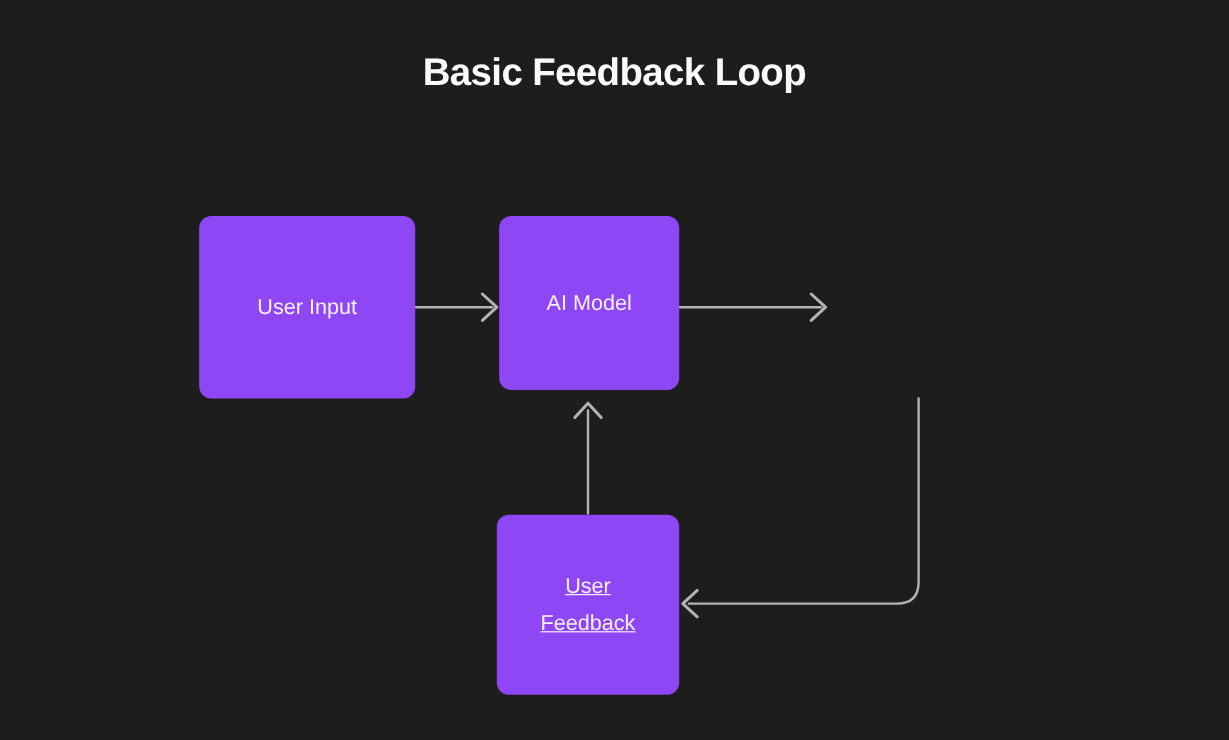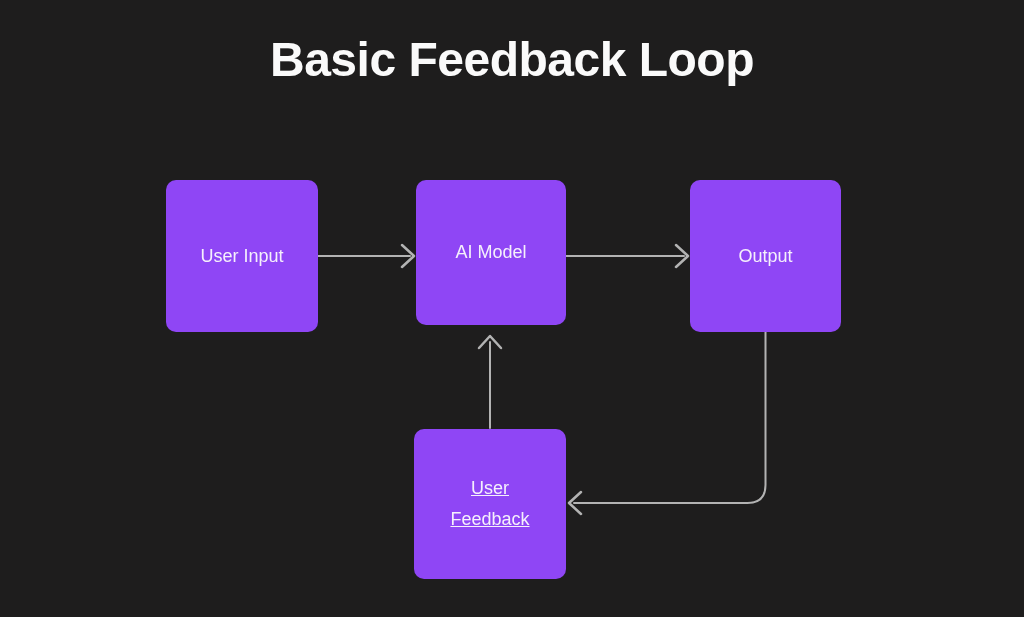--- a/index.html
+++ b/index.html
@@ -15,21 +15,21 @@
     background: #1e1d1d;
     overflow: hidden;
   }
   .diagram-title {
     position: absolute;
     top: 32px;
     left: 0;
     width: 100%;
     margin: 0;
     text-align: center;
-    font-size: 48px;
+    font-size: 32px;
     line-height: 56px;
     font-weight: 700;
     letter-spacing: -0.5px;
     color: #fafafa;
   }
   .connectors {
     position: absolute;
     top: 0;
     left: 0;
     width: 1024px;
@@ -50,21 +50,21 @@
     align-items: center;
     justify-content: center;
     text-align: center;
   }
   .node-label {
     color: #f5f0fc;
     font-size: 18px;
     line-height: 1.7;
     font-weight: 400;
   }
-  .node-user-input    { left: 166px; top: 180px; width: 152px; height: 152px; }
+  .node-user-input    { left: 166px; top: 180px; width: 180px; height: 152px; }
   .node-ai-model      { left: 416px; top: 180px; width: 150px; height: 145px; }
   .node-output        { left: 690px; top: 180px; width: 151px; height: 152px; }
   .node-user-feedback { left: 414px; top: 429px; width: 152px; height: 150px; }
   .node-user-feedback .node-label { width: 92px; text-decoration: underline; }
 </style>
 </head>
 <body>
 
 <div class="canvas">
 
@@ -88,21 +88,18 @@
   </svg>
 
   <div class="node node-user-input">
     <span class="node-label">User Input</span>
   </div>
 
   <div class="node node-ai-model">
     <span class="node-label">AI Model</span>
   </div>
 
-  <div class="node node-output">
-    <span class="node-label">Output</span>
-  </div>
 
   <div class="node node-user-feedback">
     <span class="node-label">User Feedback</span>
   </div>
 
 </div>
 
 </body></html>

